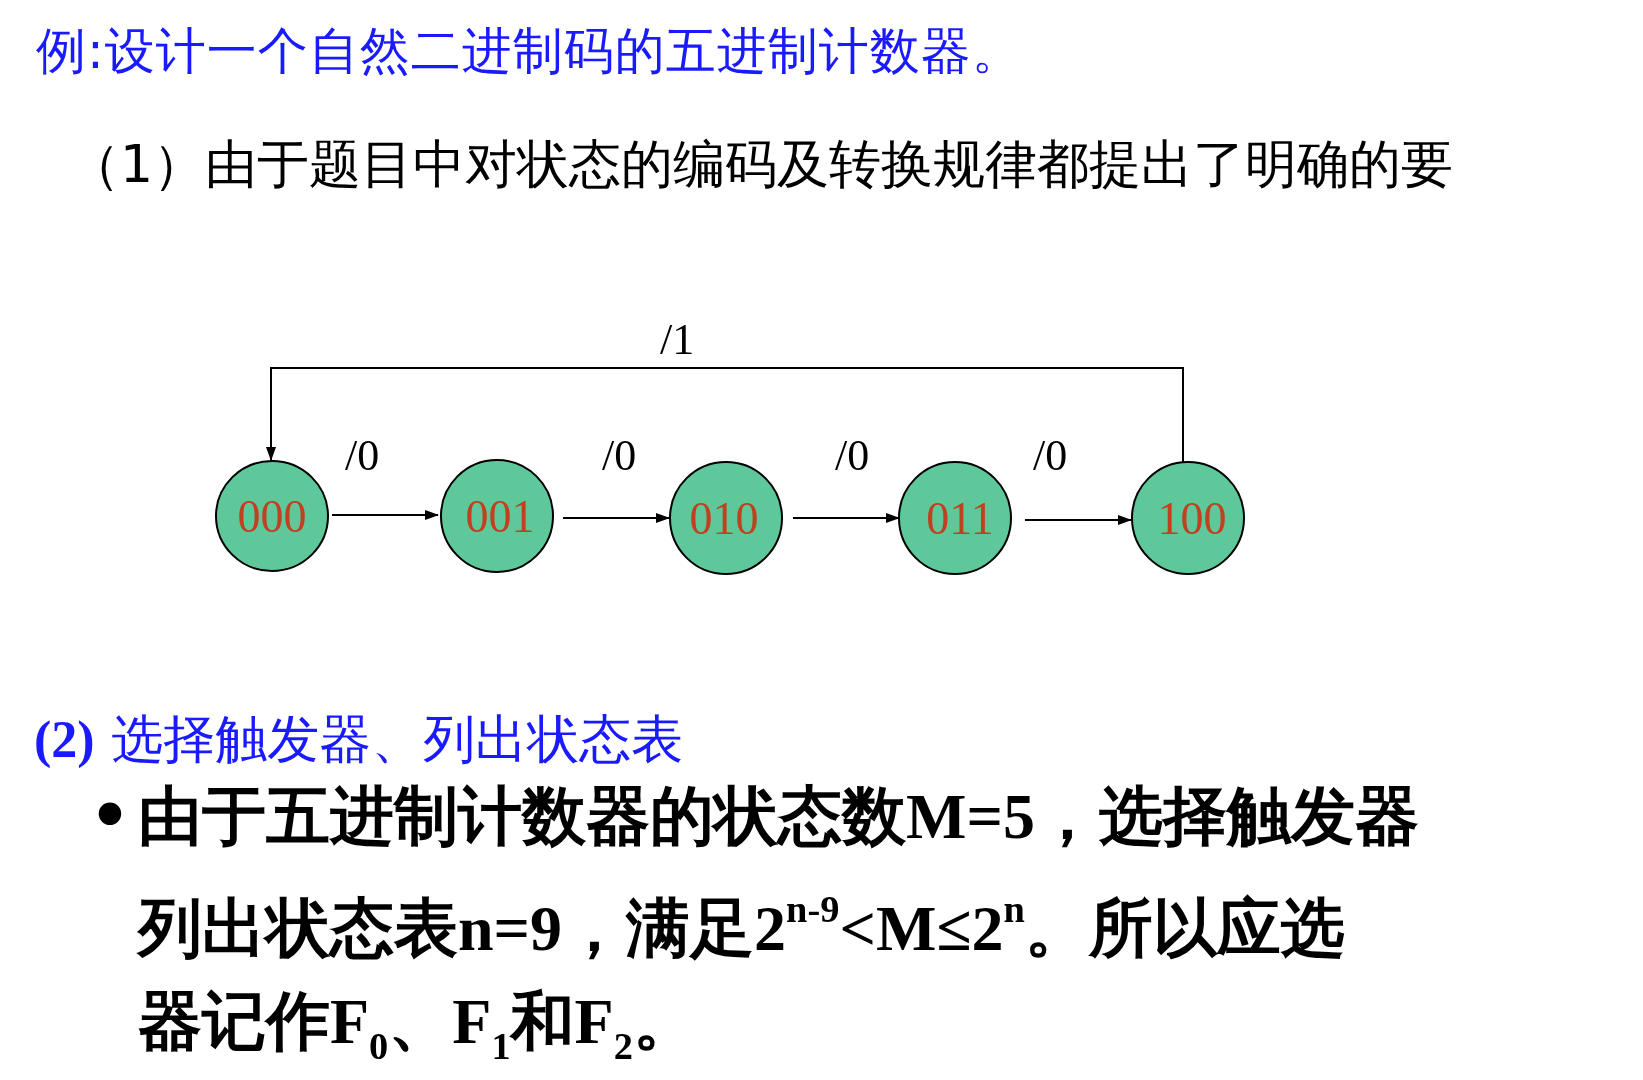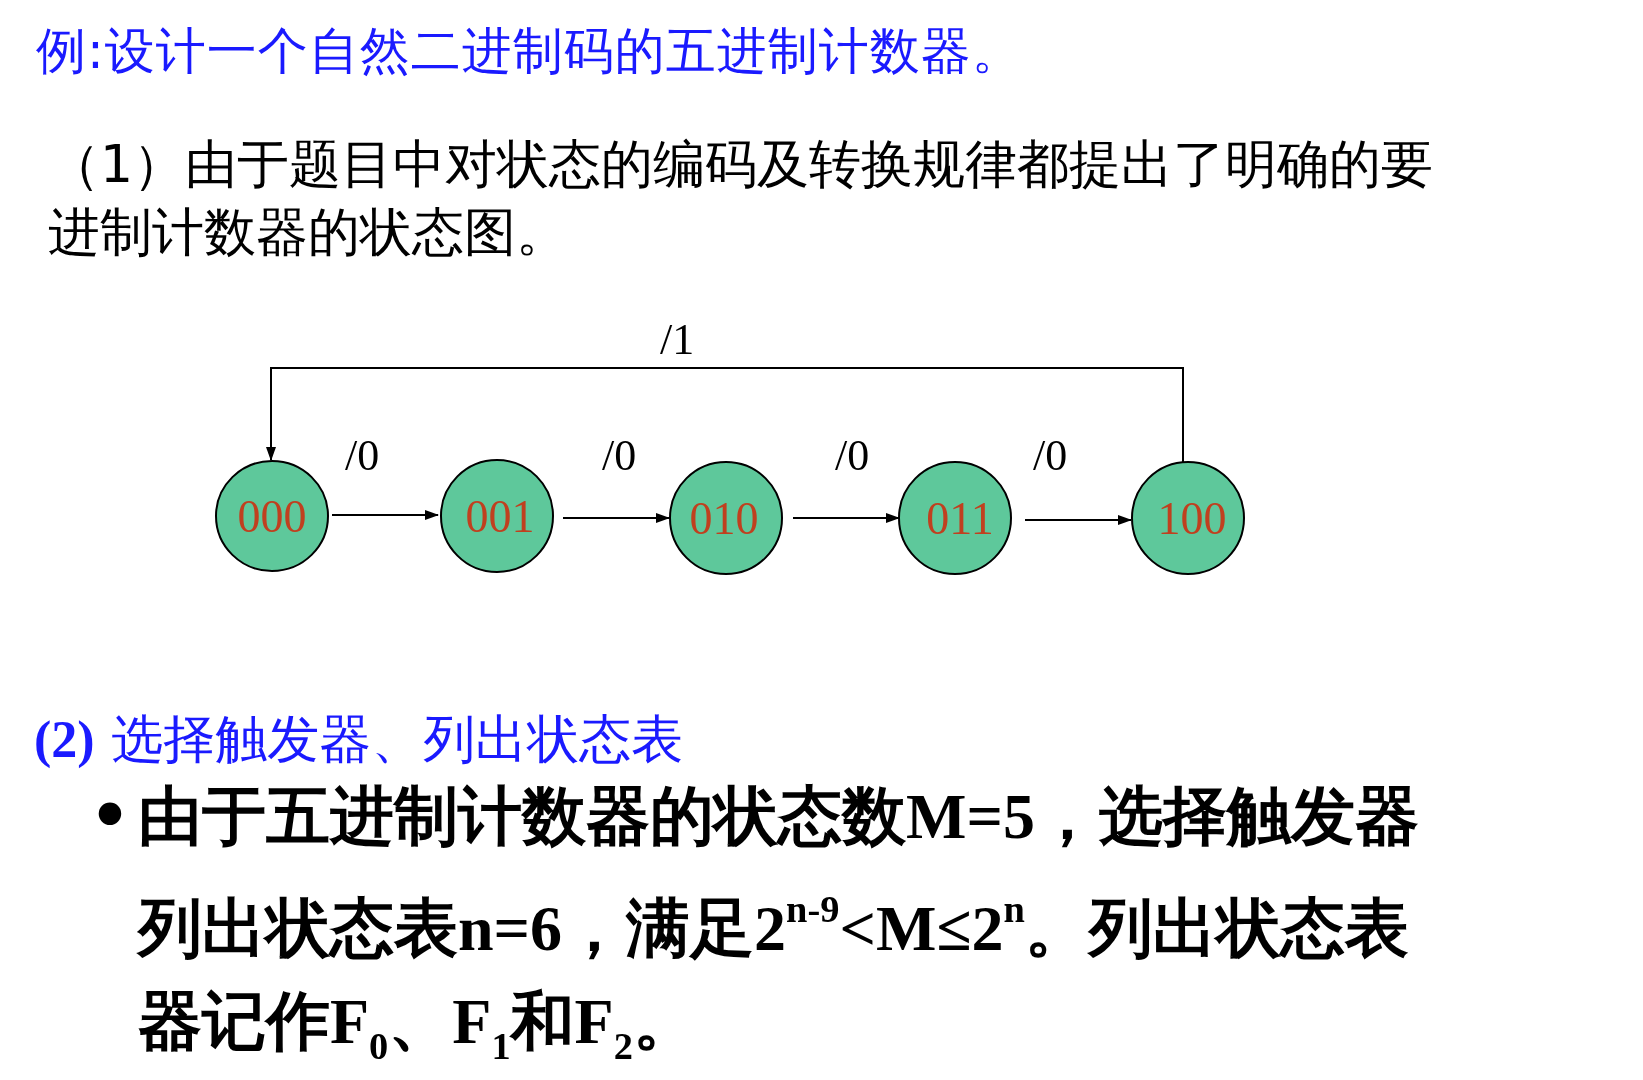--- a/index.html
+++ b/index.html
@@ -1,41 +1,40 @@
 <!DOCTYPE html>
 <html><head>
 <meta charset="utf-8">
 <style>
   html, body { margin:0; padding:0; background:#ffffff; }
   body { width:1643px; height:1080px; position:relative; overflow:hidden;
          font-family:"DejaVu Serif", "Liberation Serif", serif; }
   .abs { position:absolute; }
   .title { left:36px; top:18px; font-size:50px; color:#1a1aff; font-family:"DejaVu Sans","Liberation Sans",sans-serif; letter-spacing:1px; white-space:nowrap; }
-  .para { left:48px; top:130px; width:1560px; font-size:52px; line-height:68px; color:#000; font-family:"DejaVu Sans","Liberation Sans",sans-serif; }
+  .para { left:68px; top:130px; width:1560px; font-size:52px; line-height:68px; color:#000; font-family:"DejaVu Sans","Liberation Sans",sans-serif; }
   .para .line { display:block; white-space:nowrap; }
   .sec2 { left:34px; top:705px; font-size:52px; color:#1a1aff; font-family:"DejaVu Sans","Liberation Sans",sans-serif; white-space:nowrap; }
   .sec2 b { font-family:"Liberation Serif", serif; }
   .bullet-wrap { left:80px; top:770px; width:1540px; font-size:64px; line-height:92px; color:#000; font-family:"DejaVu Sans","Liberation Sans",sans-serif; font-weight:bold; }
   .bullet-dot { position:absolute; left:0; top:0; width:60px; text-align:center; }
   .bullet-text { margin-left:58px; }
   .bullet-text .line { display:block; white-space:nowrap; }
   .bullet-text .ser { font-family:Liberation Serif, serif; font-weight:bold; }
   sup, sub { font-size:60%; font-family:"Liberation Serif", serif; }
   sup { vertical-align: 28px; }
   sub { vertical-align: -16px; }
   svg text { font-family:"Liberation Serif", serif; }
 </style>
 </head>
 <body>
 
 <div class="abs title">例:设计一个自然二进制码的五进制计数器。</div>
 
 <div class="abs para">
   <span class="line">（1）由于题目中对状态的编码及转换规律都提出了明确的要</span>
-  <span class="line">进制计数器的状态图。</span>
 </div>
 
 <svg class="abs" style="left:0;top:320px;" width="1643" height="260" viewBox="0 0 1643 260">
   <defs>
     <marker id="arr" markerWidth="14" markerHeight="10" refX="13" refY="5" orient="auto" markerUnits="userSpaceOnUse">
       <path d="M0,0 L14,5 L0,10 z" fill="#000"></path>
     </marker>
   </defs>
 
   <g>
@@ -83,16 +82,16 @@
 </svg>
 
 <div class="abs sec2">
   <b>(2)</b><span> 选择触发器、列出状态表</span>
 </div>
 
 <div class="abs bullet-wrap">
   <span class="bullet-dot">•</span>
   <div class="bullet-text">
     <span class="line"><span>由于五进制计数器的状态数</span><span class="ser">M=5</span><span>，选择触发器</span></span>
-    <span class="line"><span>列出状态表</span><span class="ser">n=6</span><span>，满足</span><span class="ser">2</span><sup>n-9</sup><span class="ser">&lt;M≤2</span><sup>n</sup><span>。列出状态表</span></span>
+    <span class="line"><span>列出状态表</span><span class="ser">n=9</span><span>，满足</span><span class="ser">2</span><sup>n-9</sup><span class="ser">&lt;M≤2</span><sup>n</sup><span>。所以应选</span></span>
     <span class="line"><span>器记作</span><span class="ser">F</span><sub>0</sub><span>、</span><span class="ser">F</span><sub>1</sub><span>和</span><span class="ser">F</span><sub>2</sub><span>。</span></span>
   </div>
 </div>
 
 </body></html>

